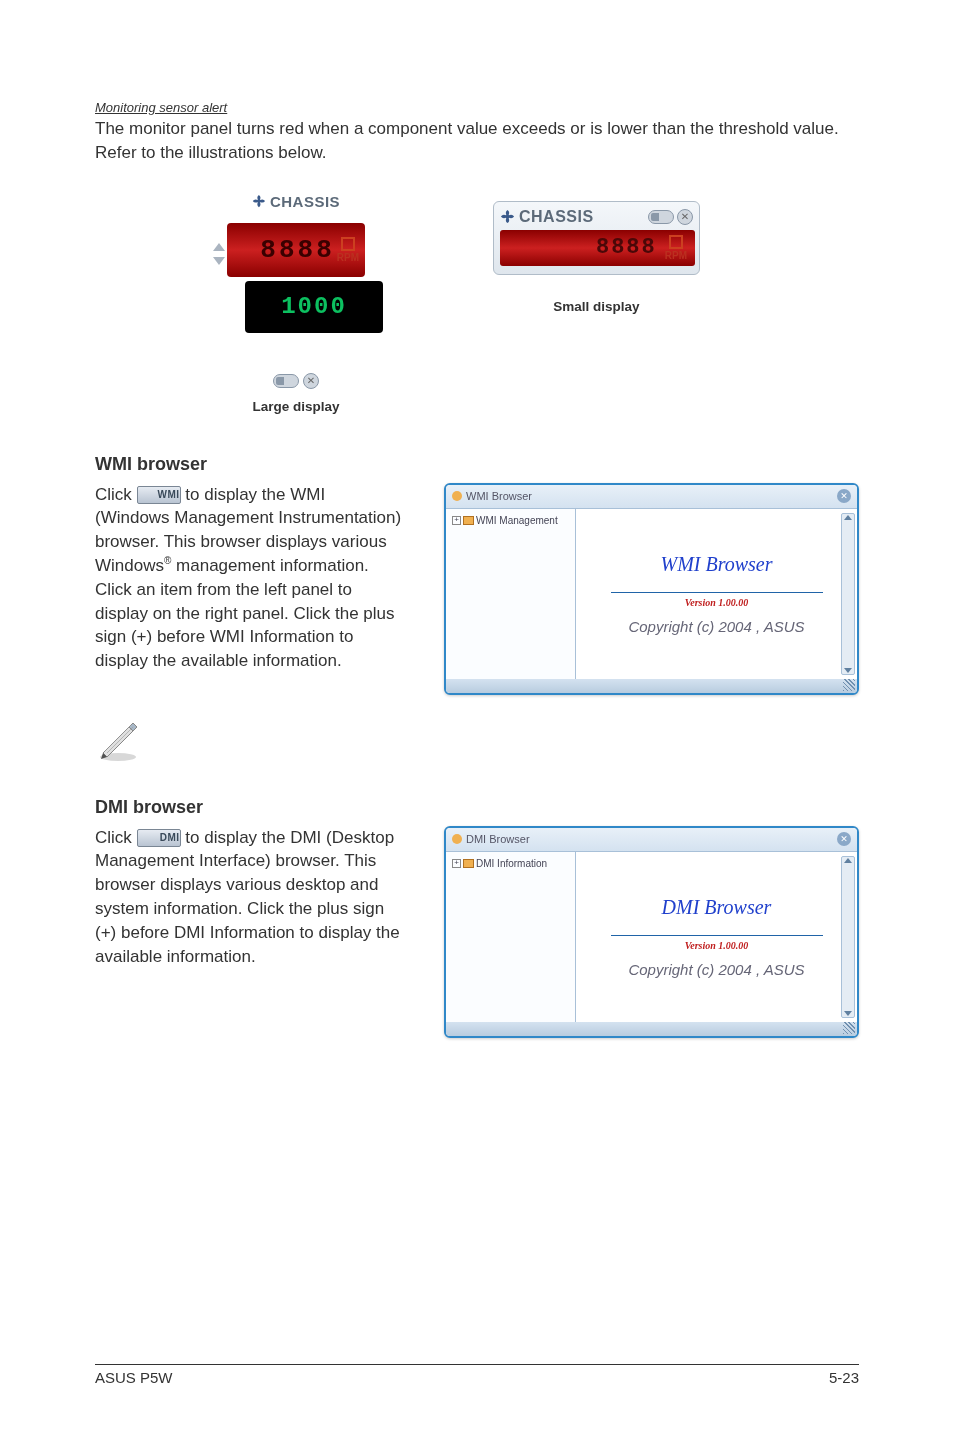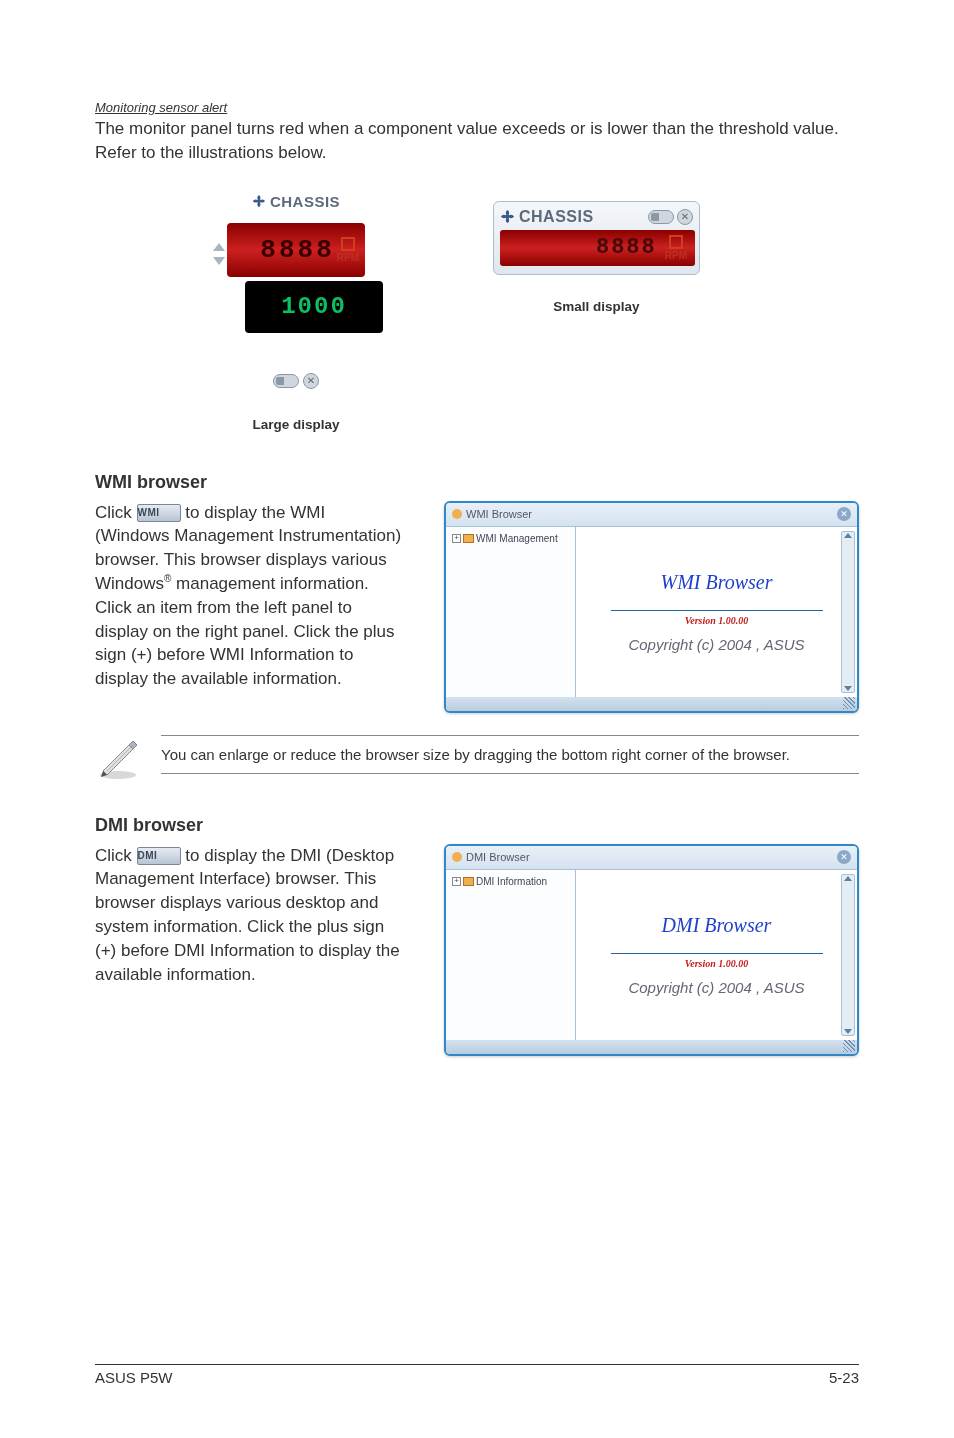--- a/index.html
+++ b/index.html
@@ -9,35 +9,36 @@
     height: 1438px;
     background: #fff;
     color: #333;
     position: relative;
     padding: 100px 95px 60px 95px;
   }
   .italic-underline { font-style: italic; text-decoration: underline; font-size: 13px; color: #333; }
   .body-text { font-size: 17px; line-height: 1.4; color: #333; }
   .section-row { display: flex; align-items: flex-start; margin-top: 18px; gap: 36px; }
   .col { display: flex; flex-direction: column; align-items: center; }
-  .bold-caption { font-weight: bold; font-size: 13.5px; text-align: center; margin-top: 24px; }
+  .bold-caption { font-weight: bold; font-size: 13.5px; text-align: center; margin-top: 6px; }
   h3.sub { font-size: 18px; font-weight: bold; color: #333; margin-top: 40px; margin-bottom: 8px; }
   .inline-btn {
     display: inline-block;
     vertical-align: middle;
     width: 44px; height: 18px;
     background: linear-gradient(#e6ebf2,#b9c4d2);
     border: 1px solid #7a8694;
     border-radius: 2px;
-    text-align: left;
+    text-align: right;
     font-size: 10px;
     font-weight: bold;
     color: #3a4a5a;
     line-height: 16px;
     letter-spacing: 0.5px;
+    padding-left: 7px;
   }
   .two-col { display: flex; gap: 40px; align-items: flex-start; }
   .left-text { flex: 1; }
   .right-img { flex-shrink: 0; }
   sup { font-size: 10px; vertical-align: super; }
 
   
   .hex-wrap { width: 170px; height: 210px; position: relative; }
   .hex-top-label { position:absolute; top:10px; left:50%; transform:translateX(-50%); display:flex; align-items:center; gap:4px; }
   .hex-top-label .fan-icon { width:14px;height:14px; }
@@ -214,25 +215,20 @@
 
 <div class="note-row">
   <svg class="pencil-icon" viewBox="0 0 46 46">
     <ellipse cx="23" cy="40" rx="18" ry="4" fill="#d8d8d8"></ellipse>
     <path d="M8 36 L34 10 L38 14 L12 40 Z" fill="#e0e0e0" stroke="#888" stroke-width="1"></path>
     <path d="M34 10 L38 6 L42 10 L38 14 Z" fill="#a8b8c8" stroke="#888"></path>
     <path d="M8 36 L6 42 L12 40 Z" fill="#505050"></path>
     <path d="M10 34 L36 8" stroke="#999" stroke-width="0.6"></path>
     <path d="M12 36 L38 10" stroke="#999" stroke-width="0.6"></path>
   </svg>
-  <div class="note-content">
-    <div class="note-divider-top"></div>
-    <div class="note-text">You can enlarge or reduce the browser size by dragging the bottom right corner of the browser.</div>
-    <div class="note-divider-bottom"></div>
-  </div>
 </div>
 
 <h3 class="sub" style="margin-top:34px;">DMI browser</h3>
 <div class="two-col">
   <div class="left-text">
     <p class="body-text">
       <span>Click </span><span class="inline-btn">DMI</span><span> to display the DMI (Desktop Management Interface) browser. This browser displays various desktop and system information. Click the plus sign (+) before DMI Information to display the available information.</span>
     </p>
   </div>
   <div class="right-img">

